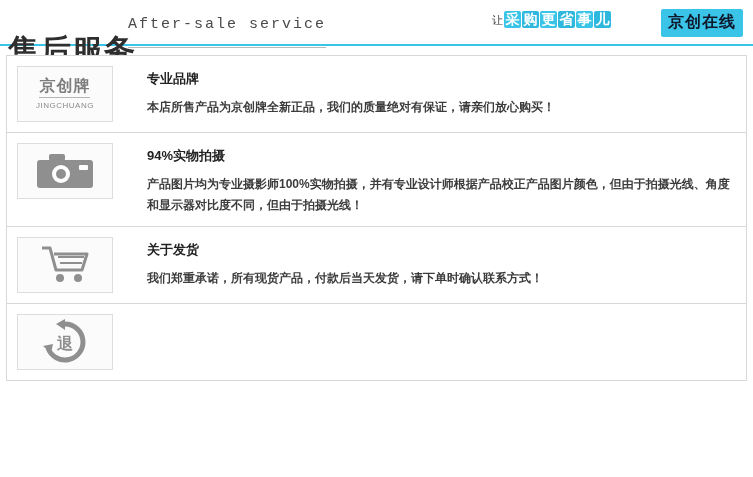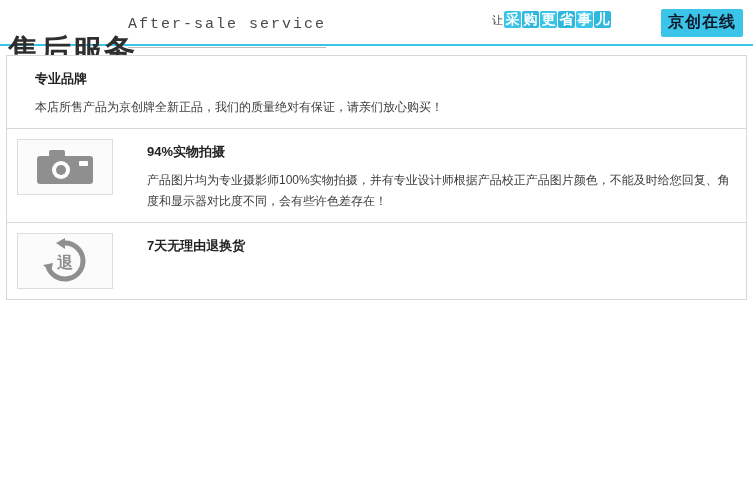--- a/index.html
+++ b/index.html
@@ -132,20 +132,21 @@
     font-size: 13px;
     font-weight: bold;
     color: #222222;
     margin: 2px 0 9px 2px;
   }
   .row-desc {
     font-size: 12px;
     color: #3c3c3c;
     line-height: 21px;
     margin: 0 0 0 2px;
+    font-weight: bold;
   }
 
   
   .icon-brand {
     text-align: center;
     color: #8d8d8d;
     line-height: 1;
   }
   .icon-brand .cn {
     font-size: 16px;
@@ -185,52 +186,71 @@
       <span class="slogan-box">事</span>
       <span class="slogan-box alt">儿</span>
     </div>
 
     <div class="brand">京创在线</div>
   </div>
 
   <div class="list">
 
     <div class="row">
+      <div class="icon-cell">
+        <div class="icon-brand">
+          <span class="cn">京创牌</span>
+          <span class="en">JINGCHUANG</span>
+        </div>
+      </div>
       <div class="text-cell">
         <div class="row-title">专业品牌</div>
         <div class="row-desc">本店所售产品为京创牌全新正品，我们的质量绝对有保证，请亲们放心购买！</div>
       </div>
     </div>
 
 
     <div class="row">
       <div class="icon-cell">
         <svg class="svg-icon" width="60" height="42" viewBox="0 0 60 42">
           <rect x="2" y="10" width="56" height="28" rx="3" fill="#8f8f8f"></rect>
           <rect x="14" y="4" width="16" height="7" rx="2" fill="#8f8f8f"></rect>
           <circle cx="26" cy="24" r="9" fill="#ffffff"></circle>
           <circle cx="26" cy="24" r="5" fill="#8f8f8f"></circle>
           <rect x="44" y="15" width="9" height="5" rx="1" fill="#ffffff"></rect>
         </svg>
       </div>
       <div class="text-cell">
         <div class="row-title">94%实物拍摄</div>
-        <div class="row-desc">产品图片均为专业摄影师100%实物拍摄，并有专业设计师根据产品校正产品图片颜色，不能及时给您回复、角度和显示器对比度不同，会有些许色差存在！</div>
-      </div>
-    </div>
-
+        <div class="row-desc">产品图片均为专业摄影师100%实物拍摄，并有专业设计师根据产品校正产品图片颜色，但由于拍摄光线、角度和显示器对比度不同，但由于拍摄光线！</div>
+      </div>
+    </div>
+
+    <div class="row">
+      <div class="icon-cell">
+        <svg class="svg-icon" width="50" height="42" viewBox="0 0 50 42">
+          <path d="M2 4 H10 L16 26 H42 L47 10 H14" fill="none" stroke="#8f8f8f" stroke-width="3" stroke-linejoin="round"></path>
+          <path d="M18 13 H44 M20 19 H42" stroke="#8f8f8f" stroke-width="2"></path>
+          <circle cx="20" cy="34" r="4" fill="#8f8f8f"></circle>
+          <circle cx="38" cy="34" r="4" fill="#8f8f8f"></circle>
+        </svg>
+      </div>
+      <div class="text-cell">
+        <div class="row-title">关于发货</div>
+        <div class="row-desc">我们郑重承诺，所有现货产品，付款后当天发货，请下单时确认联系方式！</div>
+      </div>
+    </div>
 
     <div class="row">
       <div class="icon-cell">
         <svg class="svg-icon" width="48" height="46" viewBox="0 0 48 46">
           <path d="M24 5 A18 18 0 1 1 7 29" fill="none" stroke="#8f8f8f" stroke-width="5"></path>
           <path d="M24 0 L24 11 L15 5 Z" fill="#8f8f8f"></path>
           <path d="M10 34 L2 27 L12 25 Z" fill="#8f8f8f"></path>
           <text x="24" y="30" text-anchor="middle" font-family="Liberation Sans, sans-serif" font-size="16" font-weight="bold" fill="#8f8f8f">退</text>
         </svg>
       </div>
       <div class="text-cell">
-        <div class="row-title">7天无理由退换货</div>
       </div>
     </div>
 
   </div>
 </div>
 
 </body></html>

